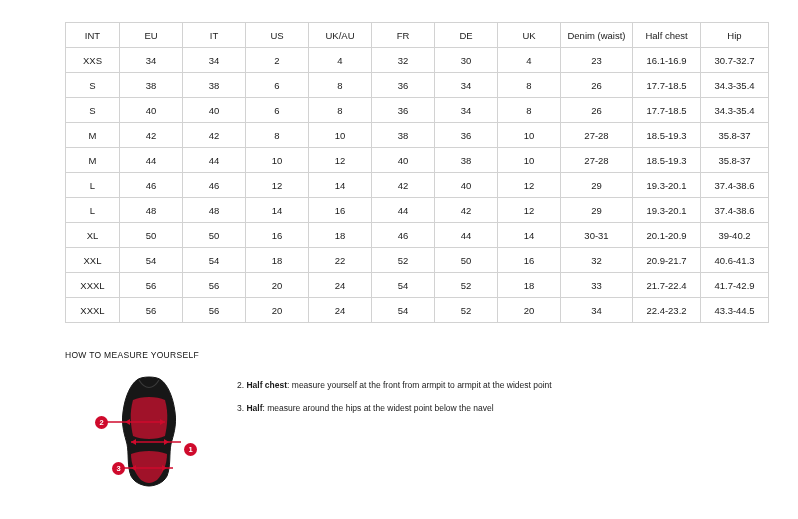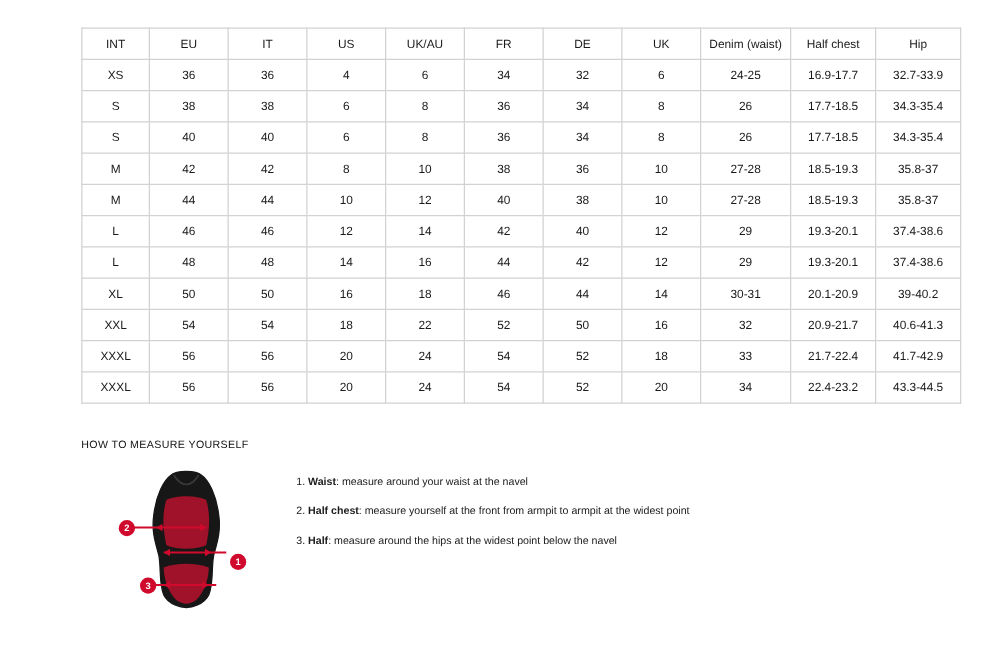--- a/index.html
+++ b/index.html
@@ -142,31 +142,31 @@
           <th>FR</th>
           <th>DE</th>
           <th>UK</th>
           <th class="left-cell">Denim (waist)</th>
           <th class="left-cell">Half chest</th>
           <th class="left-cell">Hip</th>
         </tr>
       </thead>
       <tbody>
         <tr>
-          <td>XS</td>
-          <td>36</td>
-          <td>36</td>
+          <td>XXS</td>
+          <td>34</td>
+          <td>34</td>
+          <td>2</td>
           <td>4</td>
-          <td>6</td>
-          <td>34</td>
           <td>32</td>
-          <td>6</td>
-          <td>24-25</td>
-          <td class="left-cell">16.9-17.7</td>
-          <td class="left-cell">32.7-33.9</td>
+          <td>30</td>
+          <td>4</td>
+          <td>23</td>
+          <td class="left-cell">16.1-16.9</td>
+          <td class="left-cell">30.7-32.7</td>
         </tr>
         <tr>
           <td>S</td>
           <td>38</td>
           <td>38</td>
           <td>6</td>
           <td>8</td>
           <td>36</td>
           <td>34</td>
           <td>8</td>
@@ -333,23 +333,20 @@
             <polygon points="72,98 67,95 67,101" fill="#cf0a2c"></polygon>
           </g>
         </svg>
         <div class="bullet" id="bullet-1">1</div>
         <div class="bullet" id="bullet-2">2</div>
         <div class="bullet" id="bullet-3">3</div>
       </div>
 
       <div id="notes">
         <div class="note">
-          <span>1. </span><b>Waist</b><span>: measure around your waist at the navel</span>
-        </div>
-        <div class="note">
           <span>2. </span><b>Half chest</b><span>: measure yourself at the front from armpit to armpit at the widest point</span>
         </div>
         <div class="note">
           <span>3. </span><b>Half</b><span>: measure around the hips at the widest point below the navel</span>
         </div>
       </div>
 
     </div>
   </div>
 

